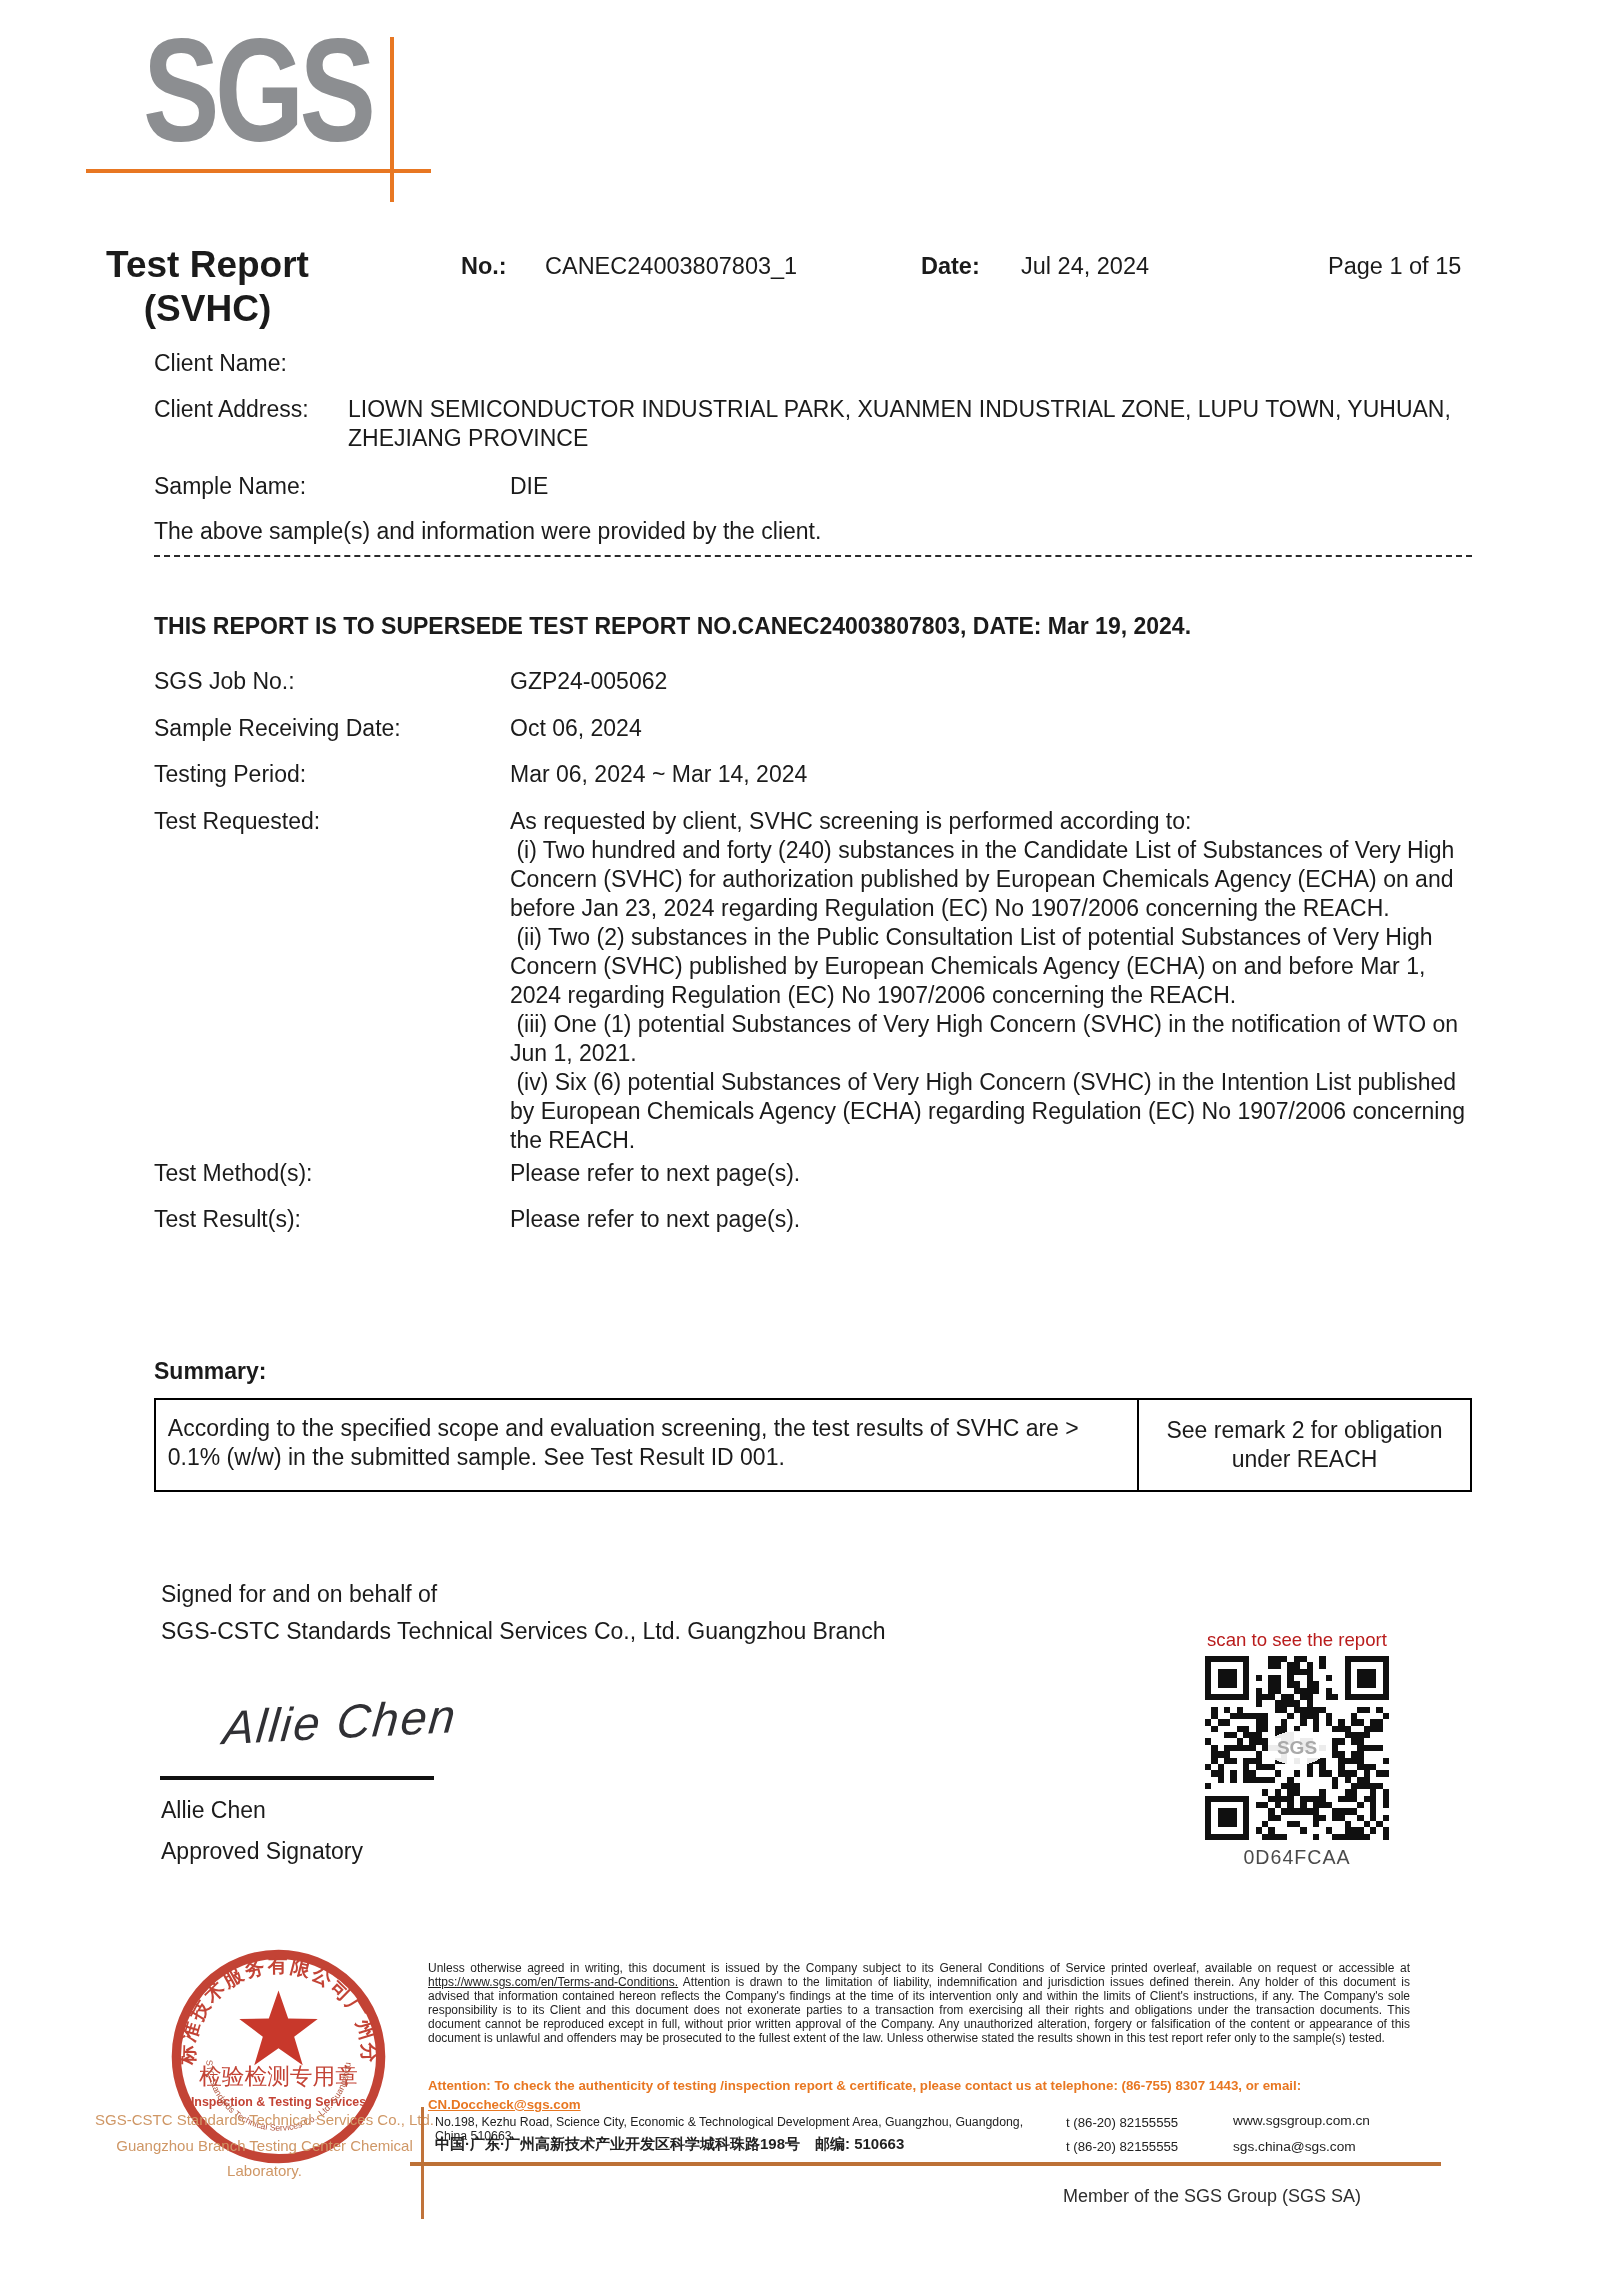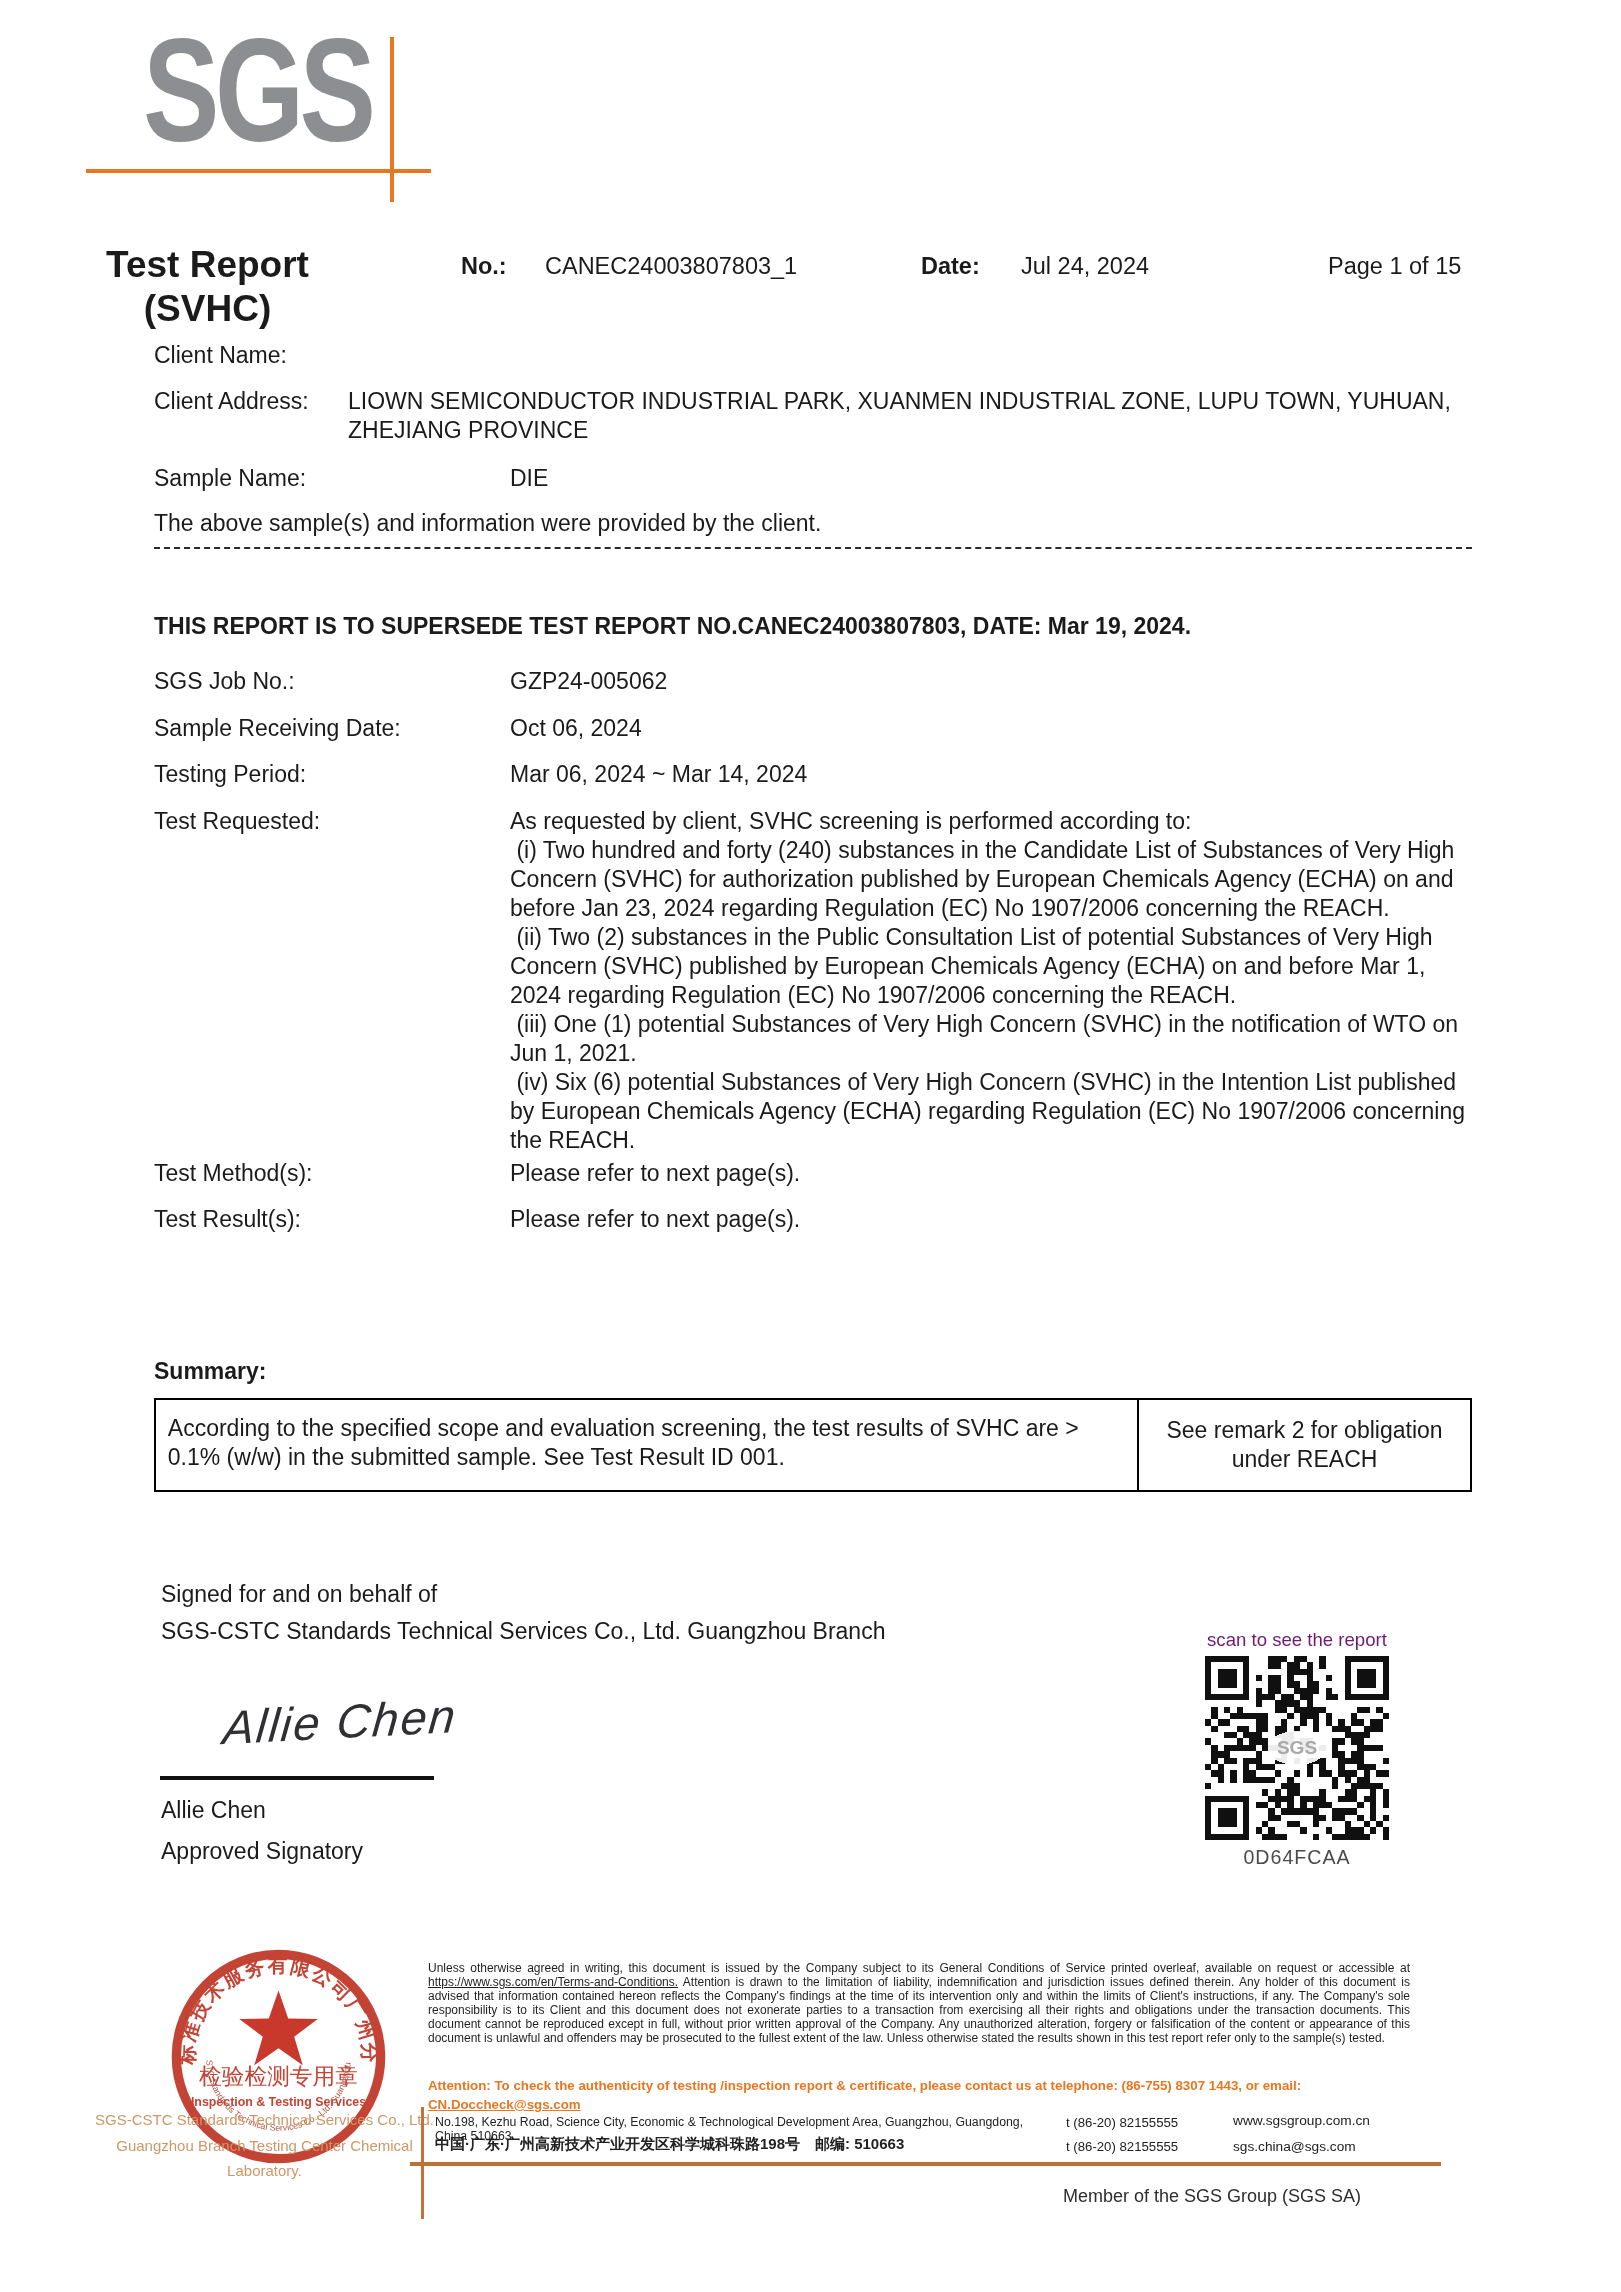--- a/index.html
+++ b/index.html
@@ -18,21 +18,21 @@
   
   .title-block{position:absolute;left:90px;top:243px;width:235px;text-align:center;}
   .title-line1{font-size:37px;font-weight:bold;line-height:1.2;}
   .title-line2{font-size:37px;font-weight:bold;line-height:1.2;}
   .hdr{position:absolute;top:253px;font-size:23.5px;}
   .hdr.b{font-weight:bold;}
   .no-label{left:461px;}  .no-value{left:545px;}
   .date-label{left:921px;} .date-value{left:1021px;}
   .page-info{left:1328px;}
   
-  .client-block{position:absolute;left:154px;top:341px;width:1323px;font-size:23px;line-height:29px;}
+  .client-block{position:absolute;left:154px;top:349px;width:1323px;font-size:23px;line-height:29px;}
   .crow{display:grid;grid-template-columns:194px 1fr;}
   .crow.name{margin-bottom:16.7px;}
   .crow.addr{margin-bottom:19px;}
   .srow{display:grid;grid-template-columns:356px 1fr;margin-bottom:16.7px;}
   .note{margin-bottom:8.8px;}
   .dashline{border-top:2.9px dashed #2a2a2a;width:1318px;}
   .supersede{position:absolute;left:154px;top:613px;font-size:23px;font-weight:bold;}
   .details{position:absolute;left:154px;top:667px;width:1321px;font-size:23px;line-height:29px;}
   .drow{display:grid;grid-template-columns:356px 1fr;margin-bottom:17.6px;}
   .drow.req{margin-bottom:3.9px;}
@@ -52,21 +52,21 @@
   .signedfor{position:absolute;left:161px;top:1576px;font-size:23px;line-height:37px;}
   .handwriting{
     position:absolute;left:223px;top:1694px;font-size:47px;color:#303034;
     font-style:italic;font-weight:500;transform:rotate(-3deg) skewX(-8deg);letter-spacing:2px;
   }
   .sig-line{position:absolute;left:160px;top:1776px;width:274px;height:3.9px;background:#111;}
   .sig-name{position:absolute;left:161px;top:1797px;font-size:23px;}
   .sig-role{position:absolute;left:161px;top:1838px;font-size:23px;}
   
   .qrwrap{position:absolute;left:1200px;top:1629px;width:194px;text-align:center;}
-  .qr-caption{font-size:18.6px;color:#701a75;margin-bottom:4.9px;}
+  .qr-caption{font-size:18.6px;color:#b91c1c;margin-bottom:4.9px;}
   .qr-code-text{font-size:19.6px;color:#4a4a4a;letter-spacing:1px;margin-top:2px;}
   
   .stamp{position:absolute;left:165px;top:1943px;opacity:.93;}
   .lab-lines{position:absolute;left:93px;top:2107px;width:343px;text-align:center;
     font-size:15px;line-height:25.5px;color:#cf9766;}
   .disclaimer{
     position:absolute;left:428px;top:1949px;width:982px;font-size:12px;line-height:14px;
     text-align:justify;color:#1f1f1f;
   }
   .disclaimer .lnk{text-decoration:underline;}

